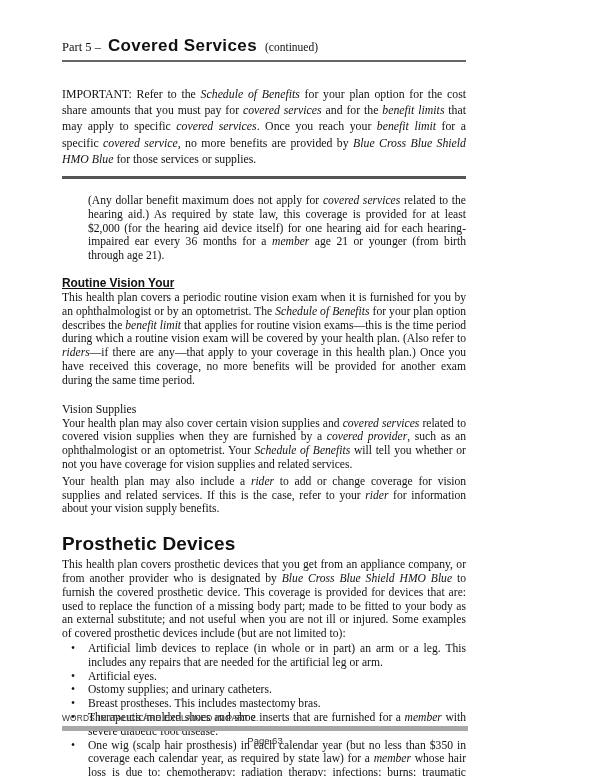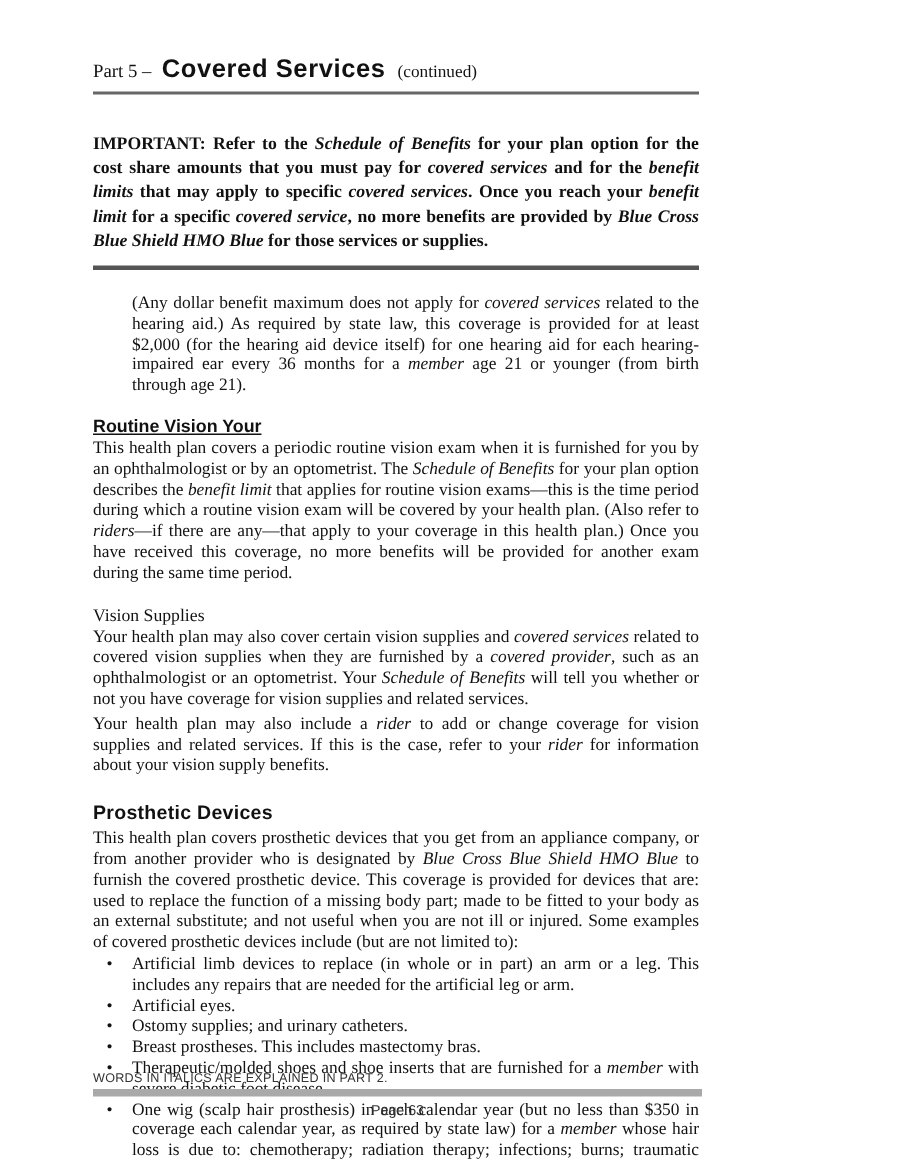--- a/index.html
+++ b/index.html
@@ -9,26 +9,26 @@
     font-family:"Liberation Serif", serif; color:#111111; overflow:hidden;
   }
   
   .header-row { white-space:nowrap; line-height:20px; }
   .part-label { font-size:12.5px; }
   .header-title { font-family:"Liberation Sans", sans-serif; font-weight:bold; font-size:17px; letter-spacing:0.4px; margin:0 4px 0 3px; }
   .header-continued { font-size:11.5px; }
   .header-rule { height:2px; background:#666666; margin-top:3px; }
   
   p { margin:0; font-size:11.6px; line-height:13.8px; text-align:justify; }
-  .important { font-weight:bold; font-size:11.8px; line-height:16.2px; text-align:justify; margin-top:24px; }
+  .important { font-weight:normal; font-size:11.8px; line-height:16.2px; text-align:justify; margin-top:24px; }
   .thick-rule { height:3px; background:#555555; margin-top:9px; }
   .indented { margin:15px 0 0 26px; }
   .h-rounded-sm { font-family:"Liberation Sans", sans-serif; font-weight:bold; font-size:11.9px; text-decoration:underline; margin:13px 0 1px 0; }
   .h-serif { font-size:11.8px; font-weight:normal; margin:14px 0 0 0; font-family:"Liberation Serif", serif; }
-  .h-rounded-lg { font-family:"Liberation Sans", sans-serif; font-weight:bold; font-size:13px; letter-spacing:0.2px; margin:17px 0 3px 0; }
+  .h-rounded-lg { font-family:"Liberation Sans", sans-serif; font-weight:bold; font-size:19px; letter-spacing:0.2px; margin:17px 0 3px 0; }
   .para-gap { margin-top:3px; }
   
   ul.bullets { margin:1px 0 0 0; padding:0 0 0 26px; list-style:none; }
   ul.bullets li { position:relative; font-size:11.6px; line-height:13.8px; text-align:justify; }
   ul.bullets li::before { content:"\2022"; position:absolute; left:-17px; top:0; font-size:11.6px; }
   
   .footer { position:absolute; left:62px; right:60px; top:713px; }
   .footnote { font-family:"Liberation Sans", sans-serif; font-size:8.4px; color:#333333; letter-spacing:0.2px; }
   .footer-bar { height:5px; background:#a9a9a9; margin-top:3px; }
   .page-number { font-family:"Liberation Sans", sans-serif; font-size:9.5px; color:#333333; text-align:center; margin-top:4px; }

